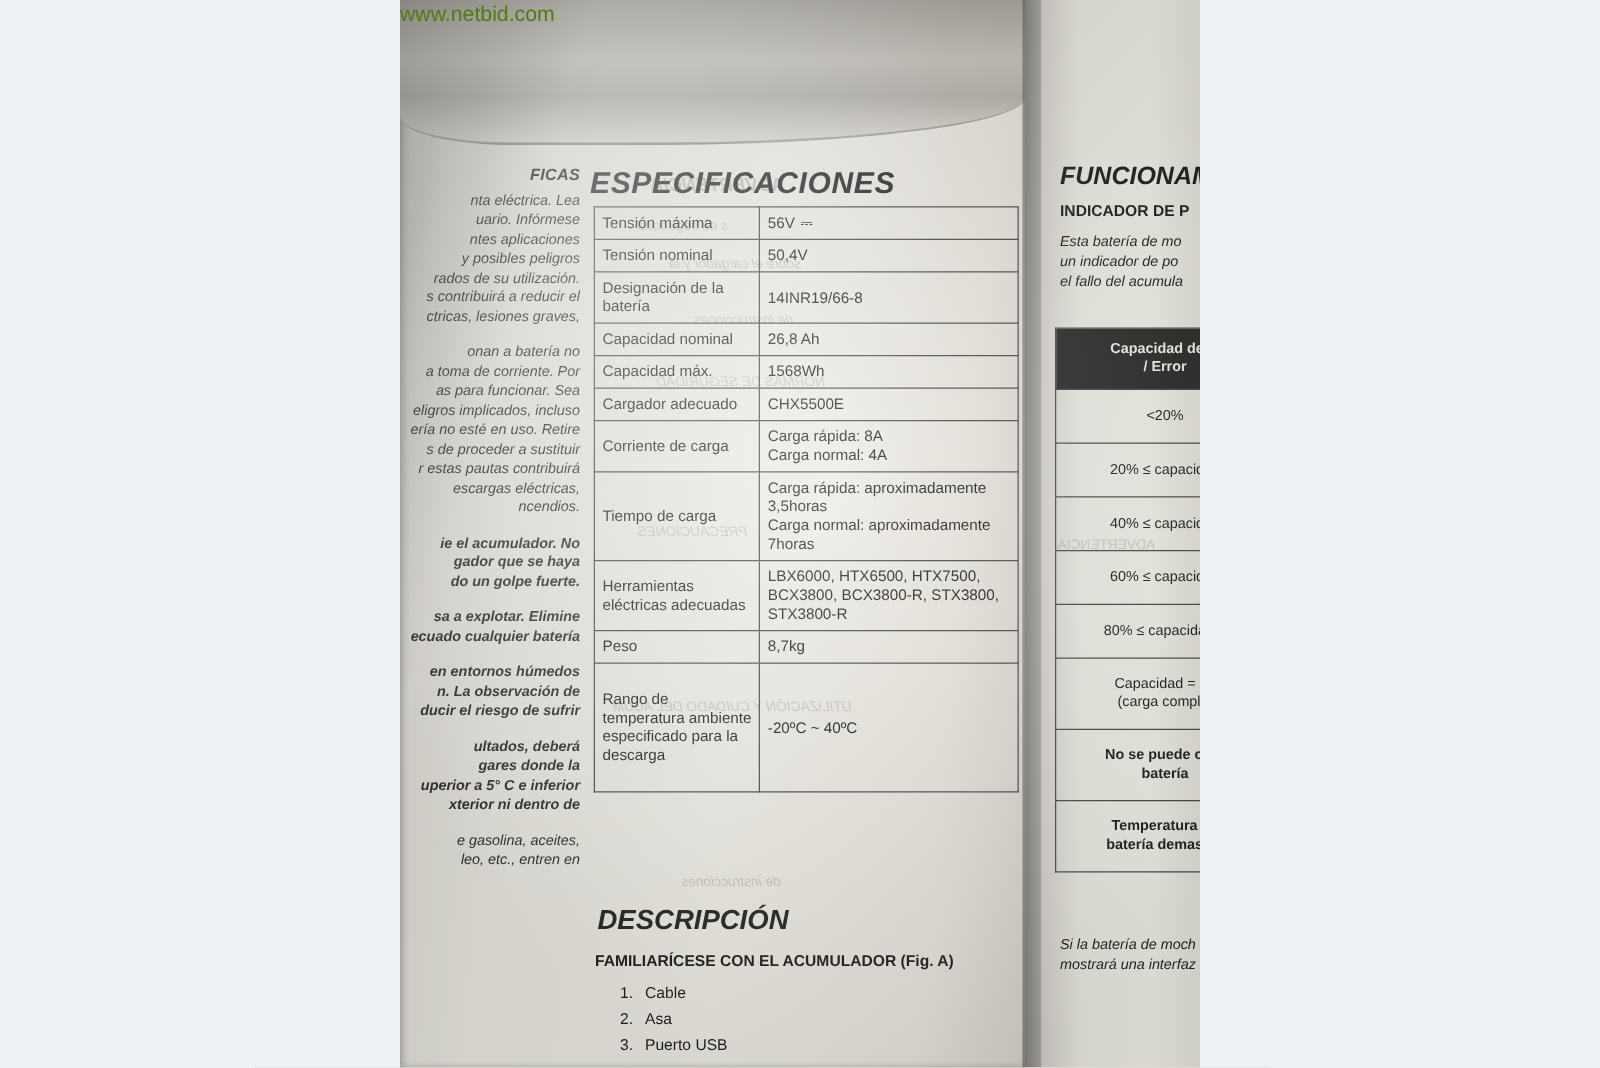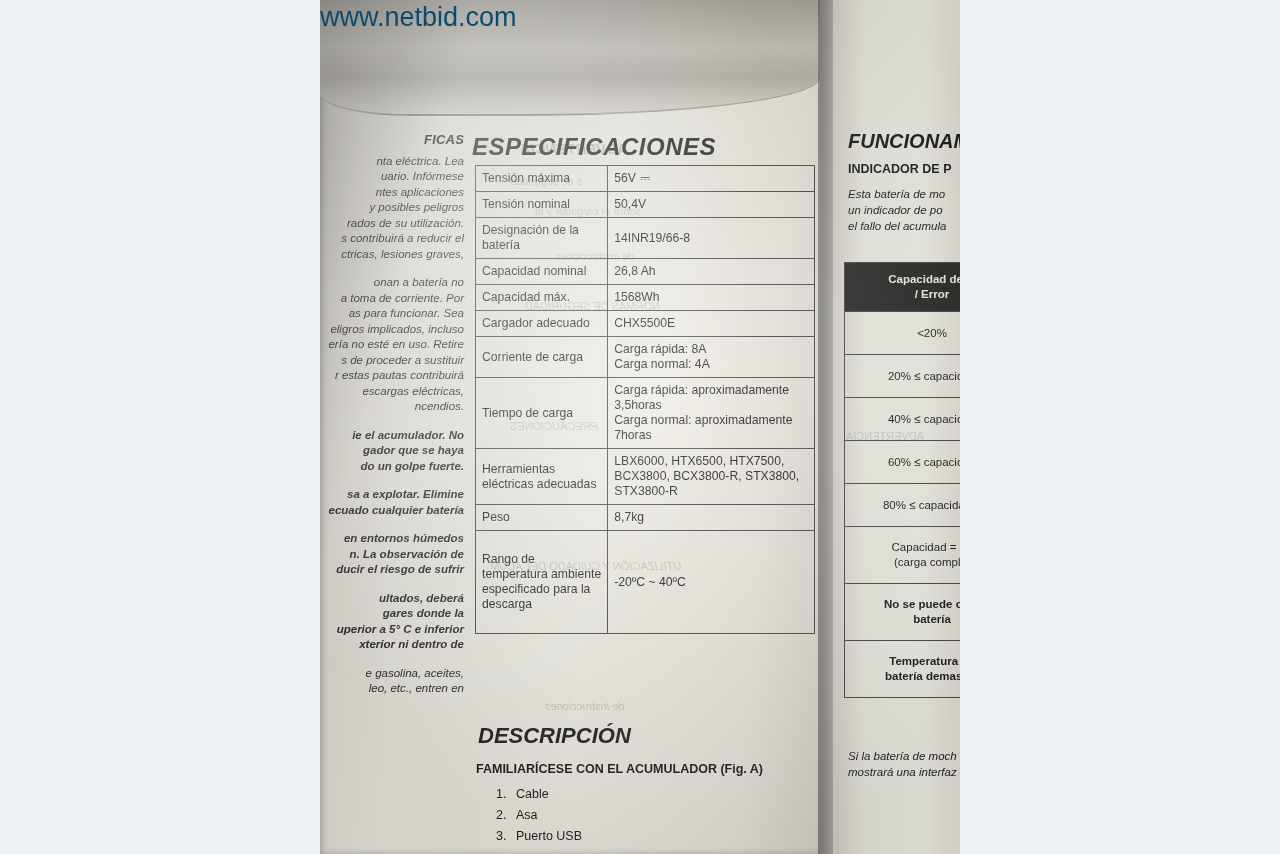--- a/index.html
+++ b/index.html
@@ -17,22 +17,22 @@
     width: 1280px;
     height: 854px;
     background: #eef1f6;
   }
 
   
   .watermark {
     position: absolute;
     left: 320px;
     top: 2px;
-    font-size: 27px;
-    color: #0c4a6e;
+    font-size: 17px;
+    color: #4d7c0f;
     font-family: "Liberation Sans", sans-serif;
     letter-spacing: 0px;
     z-index: 50;
   }
 
   
   .photo {
     position: absolute;
     left: 320px;
     top: 0;

